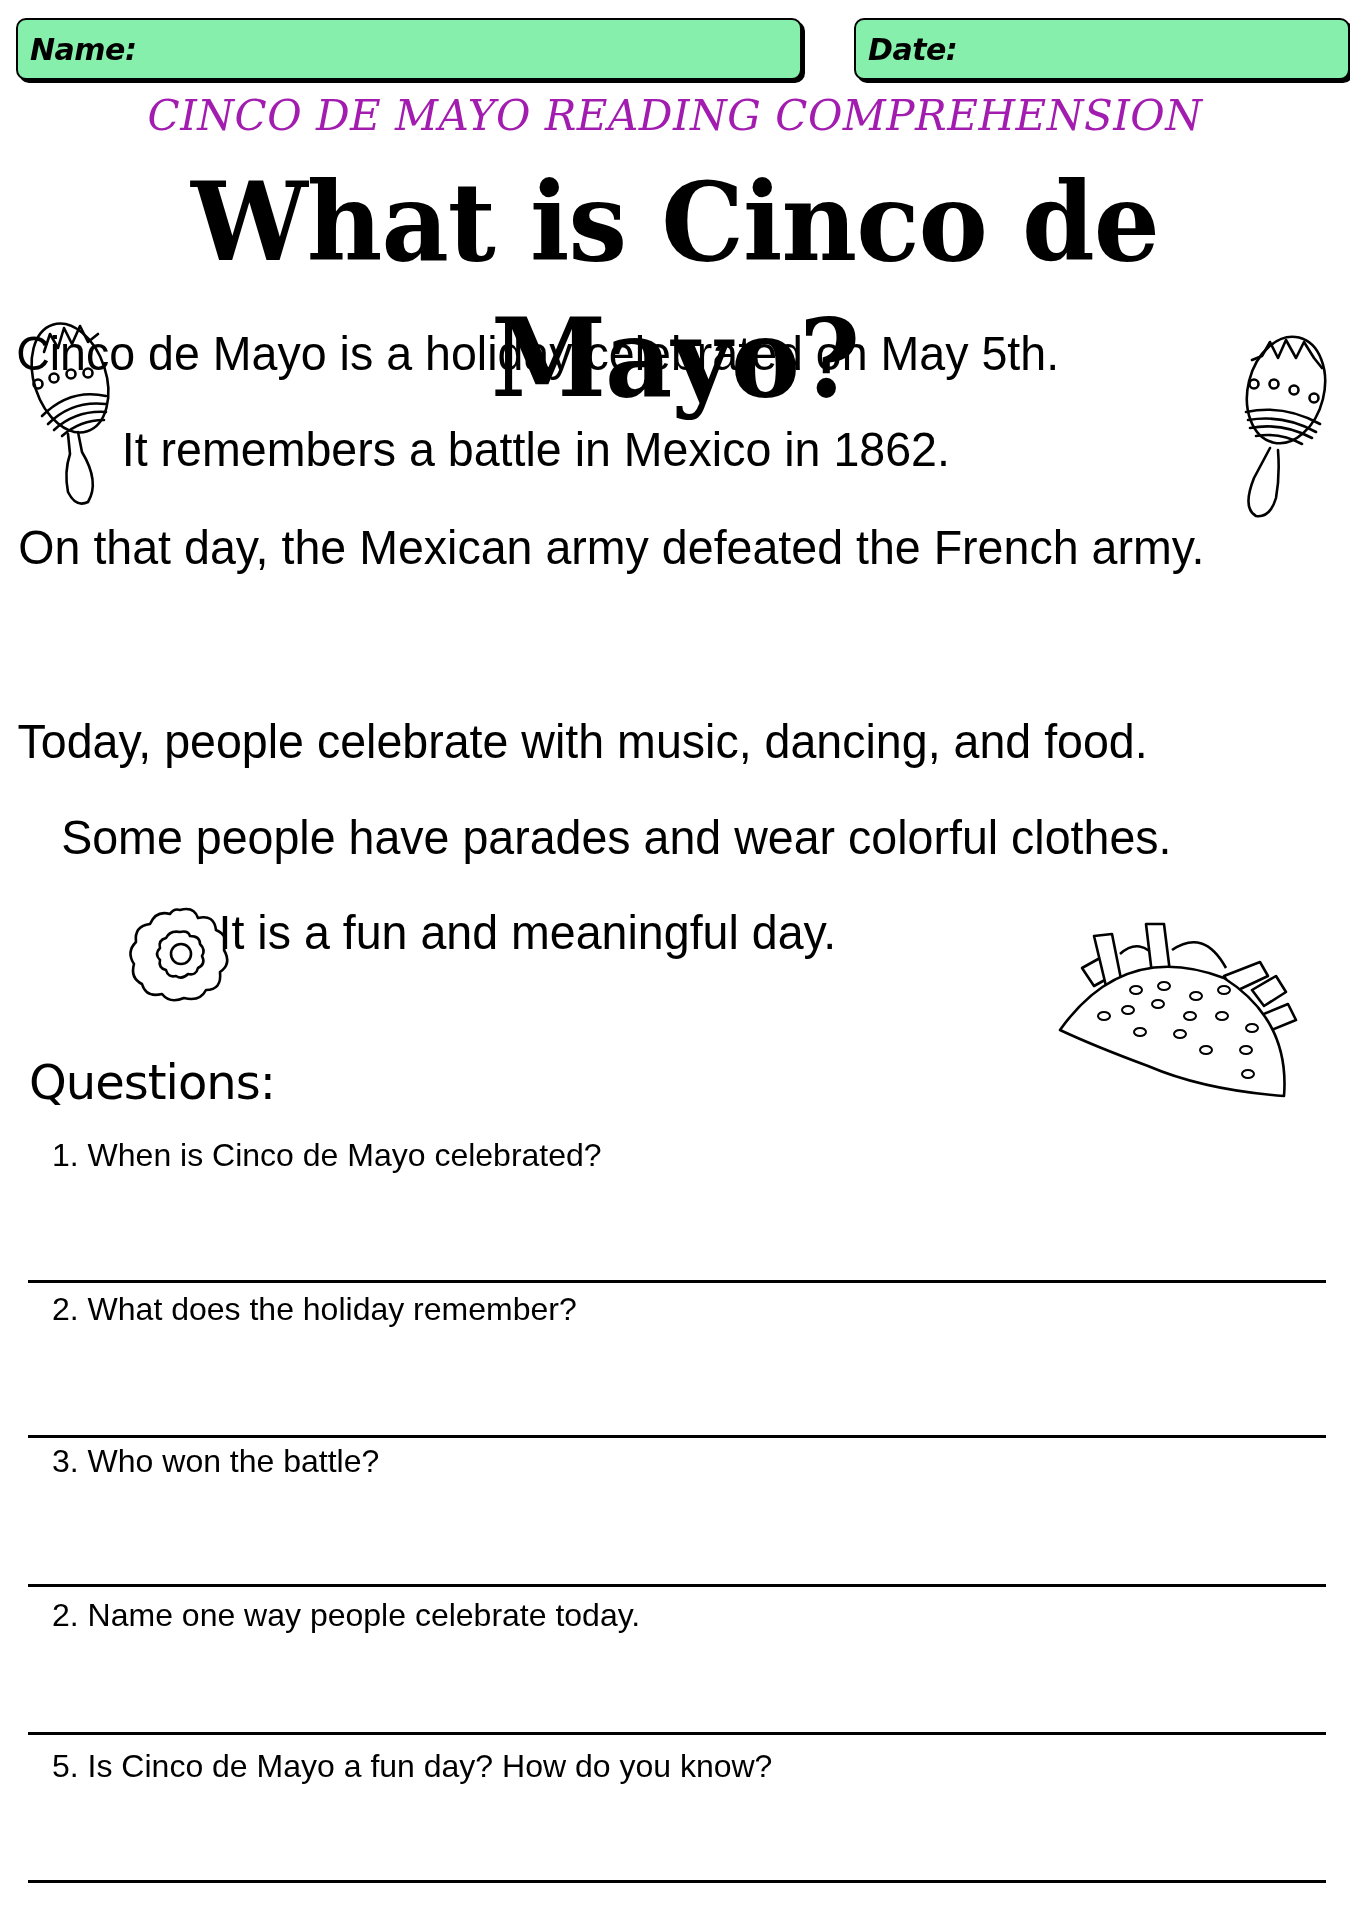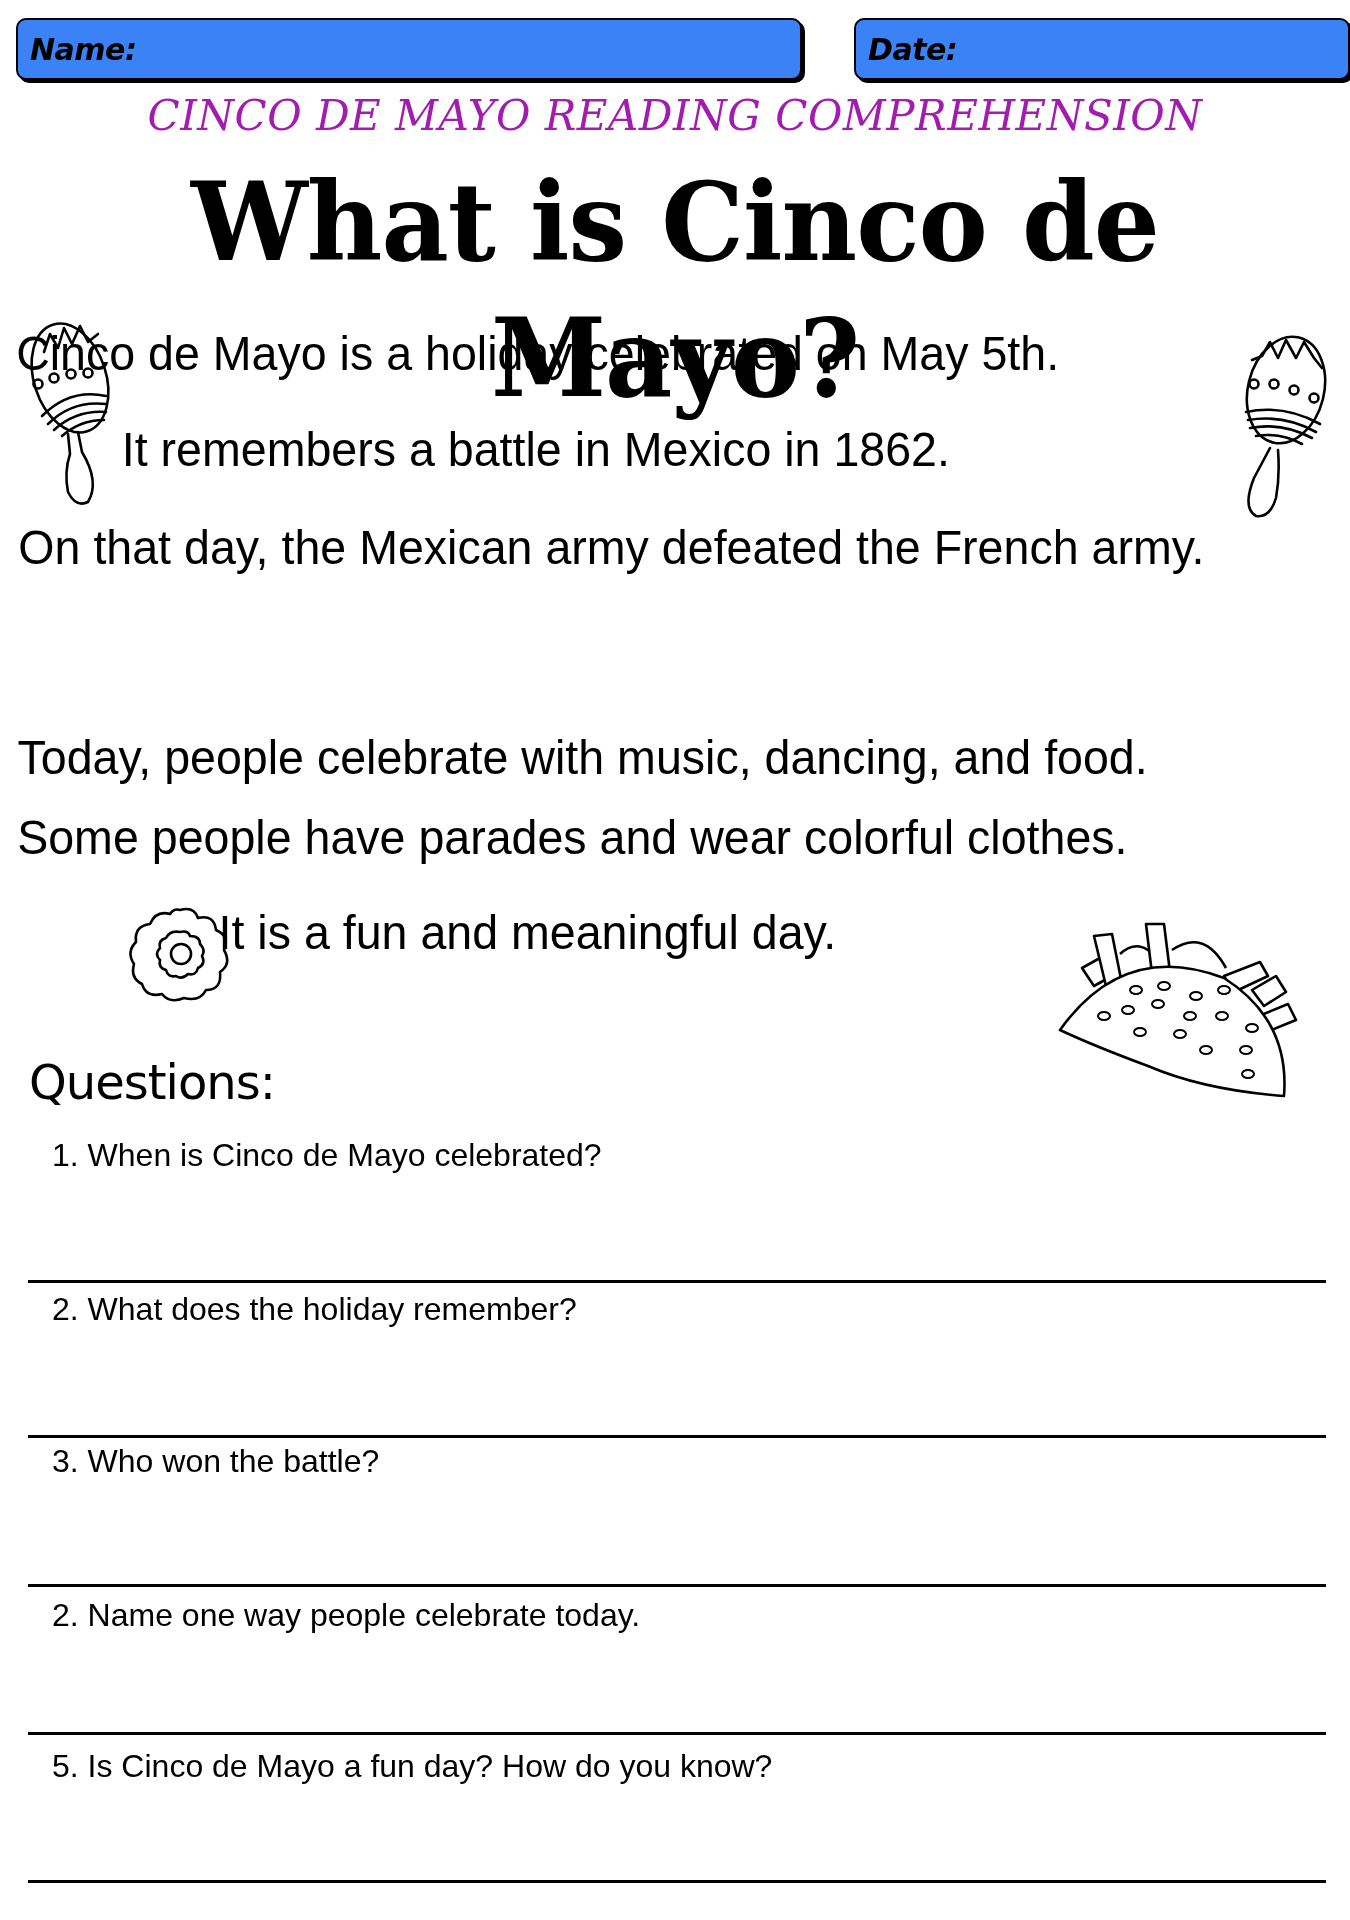--- a/index.html
+++ b/index.html
@@ -2,21 +2,21 @@
 <html><head>
 <meta charset="utf-8">
 <style>
   html, body { margin: 0; padding: 0; background: #ffffff; }
   body { width: 1350px; height: 1920px; position: relative; overflow: hidden;
          font-family: "Liberation Sans", sans-serif; color: #000; }
   .field-box {
     position: absolute; top: 18px; height: 62px; box-sizing: border-box;
     border: 2px solid #000; border-radius: 10px;
     box-shadow: 3px 3px 0 #000;
-    background: #3b82f6;
+    background: #86efac;
   }
   .field-label {
     position: absolute; left: 12px; top: 12px;
     font-family: "DejaVu Sans", sans-serif; font-style: italic; font-weight: bold;
     font-size: 30px; line-height: 36px; letter-spacing: -0.5px;
   }
   .subtitle {
     position: absolute; left: 0; width: 1350px; top: 94px; text-align: center;
     font-family: "DejaVu Serif", serif; font-style: italic;
     font-size: 42px; line-height: 44px; color: #a21caf; letter-spacing: 0.5px;
@@ -90,22 +90,22 @@
       <path d="M14 100 Q46 94 76 110"></path>
       <path d="M20 108 Q44 104 66 116"></path>
     <path d="M34 120 L18 150 Q6 180 20 188 Q34 190 40 170 Q44 148 42 122"></path>
   </g>
 </svg>
 
 <div class="line" style="top:326px;"><span style="transform:scaleX(0.97);">Cinco de Mayo is a holiday celebrated on May 5th.</span></div>
 <div class="line" style="top:422px;"><span style="transform:scaleX(0.97);">It remembers a battle in Mexico in 1862.</span></div>
 <div class="line" style="top:520px;"><span style="transform:scaleX(0.97);">On that day, the Mexican army defeated the French army.</span></div>
 
-<div class="line" style="top:714px;margin-top:16px;"><span style="transform:scaleX(0.97);">Today, people celebrate with music, dancing, and food.</span></div>
-<div class="line" style="top:810px;"><span style="transform:scaleX(0.97);">Some people have parades and wear colorful clothes.</span></div>
+<div class="line" style="top:714px;"><span style="transform:scaleX(0.97);">Today, people celebrate with music, dancing, and food.</span></div>
+<div class="line" style="top:810px;padding-left:44px;"><span style="transform:scaleX(0.97);">Some people have parades and wear colorful clothes.</span></div>
 <div class="line" style="top:905px; left:-8px;"><span style="transform:scaleX(0.97);">It is a fun and meaningful day.</span></div>
 
 <svg style="left:128px; top:904px;" width="104" height="98" viewBox="0 0 104 98">
   <g fill="none" stroke="#000" stroke-width="2.6" stroke-linejoin="round">
     <path d="M52 6 Q66 2 70 14 Q86 10 88 26 Q102 32 96 46 Q104 60 92 68 Q94 86 78 86 Q72 98 56 94 Q42 100 34 90 Q18 94 14 80 Q2 74 6 60 Q-2 48 8 38 Q6 22 22 20 Q28 6 42 10 Q46 4 52 6 Z"></path>
     <path d="M52 28 Q60 26 62 32 Q72 32 72 40 Q78 46 74 52 Q78 60 70 64 Q68 72 60 70 Q54 76 48 72 Q40 74 38 66 Q30 64 32 56 Q26 50 32 44 Q30 36 38 34 Q42 26 52 28 Z"></path>
     <circle cx="53" cy="50" r="10"></circle>
   </g>
 </svg>
 

